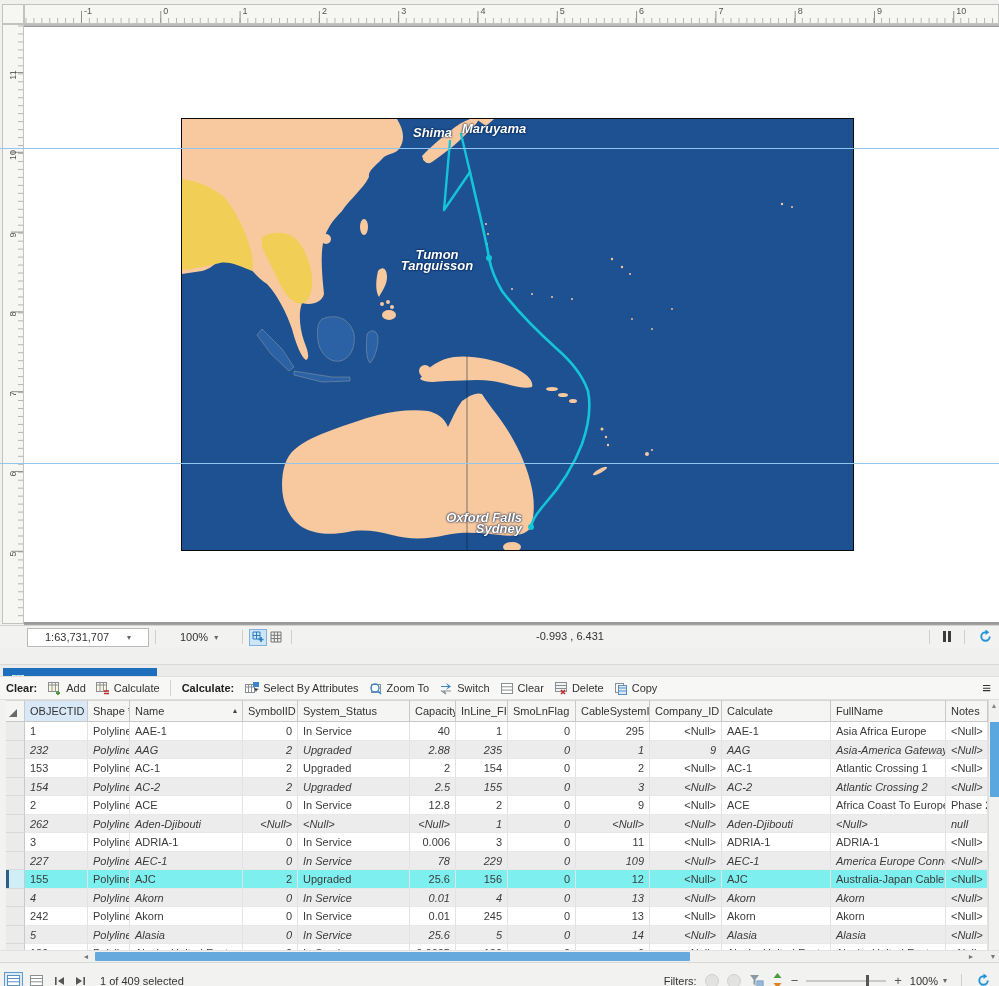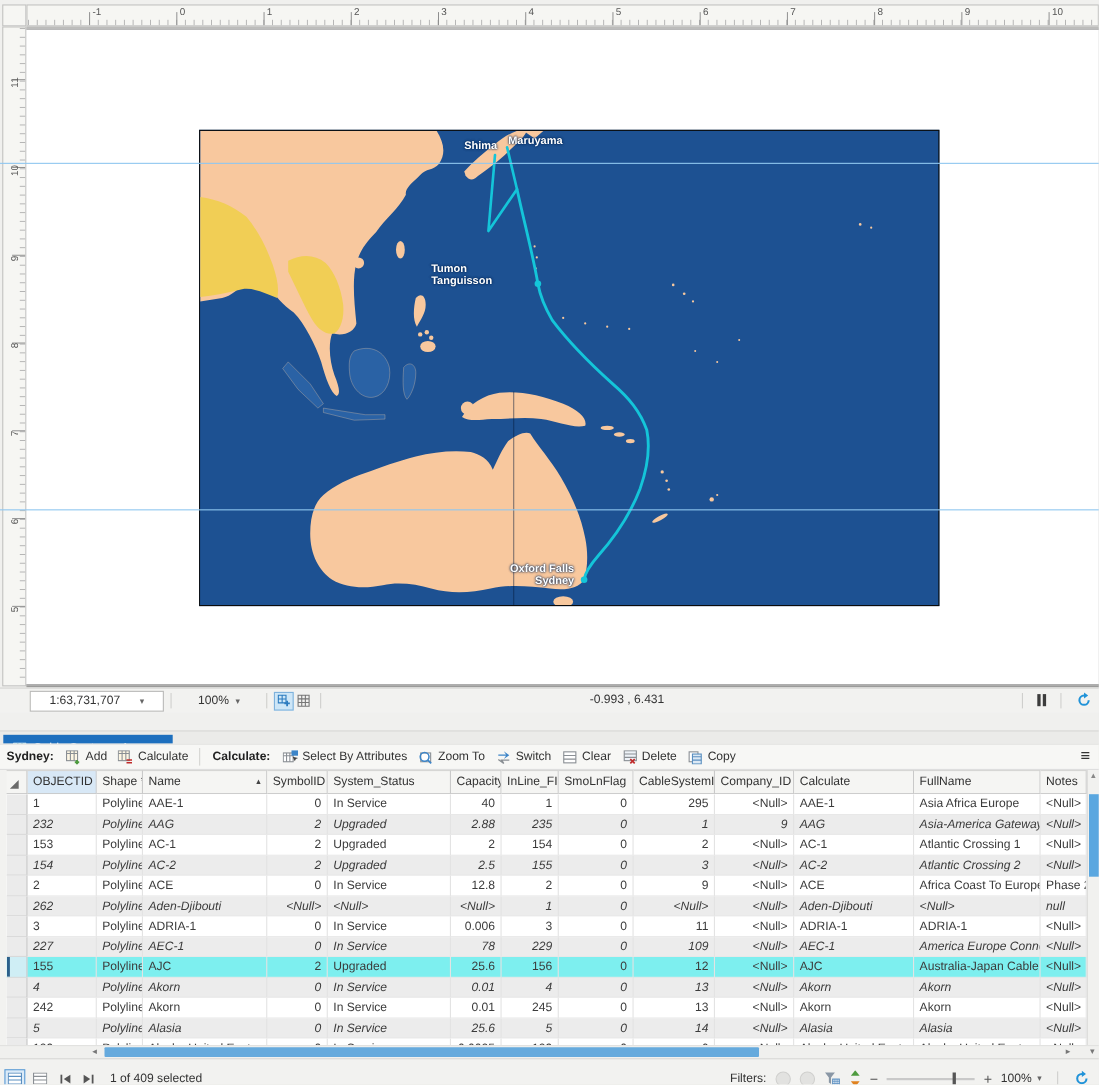--- a/index.html
+++ b/index.html
@@ -13,21 +13,21 @@
   #vruler{position:absolute;left:2px;top:24px;width:22px;height:600px;background:#f6f6f3;border:1px solid #c2c2c0;box-sizing:border-box;
     background-image:linear-gradient(#8f8f8f 0 1px,transparent 1px),linear-gradient(#b4b4b4 0 1px,transparent 1px);
     background-size:12px 79.8px,5px 7.98px;background-repeat:repeat-y;background-position:right 47px,right 0.5px;}
   .vnum{position:absolute;left:0;width:20px;text-align:center;font-size:9px;color:#555;transform:rotate(-90deg);}
   
   #canvas{position:absolute;left:24px;top:24px;right:0;height:601px;background:#bfbfbd;overflow:hidden;}
   #paper{position:absolute;left:-4px;top:2px;width:990px;height:595px;background:#ffffff;border:1px solid #9a9a9a;box-shadow:2px 2px 4px rgba(0,0,0,.25);}
   .guide{position:absolute;left:0;width:999px;height:1px;background:#8fc7f0;z-index:5;}
   #map-frame{position:absolute;left:157px;top:94px;width:673px;height:433px;border:1px solid #0b0b0b;box-sizing:border-box;background:#1d5192;z-index:2;}
   #map-frame svg{display:block;}
-  .maplabel{position:absolute;color:#fff;font-size:10px;font-weight:bold;line-height:11px;text-shadow:0 0 2px rgba(0,35,80,.95),0 0 2px rgba(0,35,80,.9);z-index:3;}
+  .maplabel{position:absolute;color:#fff;font-size:13px;font-weight:bold;font-style:italic;line-height:11px;text-shadow:0 0 2px rgba(0,35,80,.95),0 0 2px rgba(0,35,80,.9);z-index:3;}
   
   #map-status{position:absolute;left:0;top:625px;width:999px;height:23px;background:#f2f2f0;border-top:1px solid #d3d3d1;box-sizing:border-box;display:flex;align-items:center;font-size:11px;color:#333;}
   .combo{display:flex;align-items:center;gap:6px;background:#fff;border:1px solid #b9b9b7;height:17px;padding:0 17px;}
   .caret{font-size:8px;color:#666;}
   .sep{width:1px;height:14px;background:#cfcfcd;margin:0 6px;}
   .sbicon{width:18px;height:17px;display:flex;align-items:center;justify-content:center;}
   .sbicon.active{background:#cde6f7;border:1px solid #7fb2dc;box-sizing:border-box;}
   #coords{position:absolute;left:500px;width:140px;text-align:center;top:4px;}
   #ms-right{position:absolute;right:6px;top:3px;display:flex;align-items:center;gap:7px;}
   .pausebars{display:flex;gap:2px;}
@@ -181,21 +181,21 @@
 
         <g fill="none" stroke-linejoin="round" stroke-linecap="round">
           <path stroke-width="2.4" d="M279,15 L288,53 L262,91 L268,22" stroke="#14c5d9"></path>
           <path stroke-width="2.6" d="M288,53 C295,85 303,115 307,139 C309,150 313,160 320,172 C335,192 355,212 375,230 C390,243 400,255 406,272 C409,287 407,305 400,325 C392,346 378,368 362,386 C355,394 350,401 349,408" stroke="#14c5d9"></path>
         </g>
         <circle cx="307" cy="139" r="3" fill="#14c5d9"></circle>
         <circle cx="349" cy="408" r="3" fill="#14c5d9"></circle>
       </svg>
       <div class="maplabel" style="left:228px;top:8px;width:42px;text-align:right;">Shima</div>
       <div class="maplabel" style="left:280px;top:4px;">Maruyama</div>
-      <div class="maplabel" style="left:210px;top:120px;width:90px;text-align:left;">
+      <div class="maplabel" style="left:210px;top:130px;width:90px;text-align:center;">
         <div>Tumon</div>
         <div>Tanguisson</div>
       </div>
       <div class="maplabel" style="left:252px;top:393px;width:88px;text-align:right;">
         <div>Oxford Falls</div>
         <div>Sydney</div>
       </div>
     </div>
   </div>
   <div class="guide" style="top:148px;"></div>
@@ -246,21 +246,21 @@
           <rect x="0.5" y="0.5" width="11" height="3" fill="#9adbe8"></rect>
           <path d="M0.5,3.5 h11 M0.5,7 h11 M4.2,0.5 v10 M8,0.5 v10" stroke="#2e86b5" stroke-width="1" fill="none"></path>
         </svg>
       <span>Cable Systems Age</span>
       <span class="closex">✕</span>
     </div>
     <div id="tabbar-caret">▾</div>
   </div>
 
   <div id="toolbar">
-    <span class="tb-label">Sydney:</span>
+    <span class="tb-label">Clear:</span>
     <div class="tb-btn">
       <svg width="14" height="13" viewBox="0 0 14 13">
           <rect x="0.5" y="0.5" width="10" height="9" fill="#fdf6e3" stroke="#8a8f94"></rect>
           <path d="M0.5,3 h10 M4,0.5 v9 M7.4,0.5 v9" stroke="#8a8f94" fill="none"></path>
           <path d="M10,9 v4 M8,11 h4" stroke="#4e9b3f" stroke-width="1.8"></path>
         </svg>
       <span>Add</span>
     </div>
     <div class="tb-btn">
       <svg width="14" height="13" viewBox="0 0 14 13">

